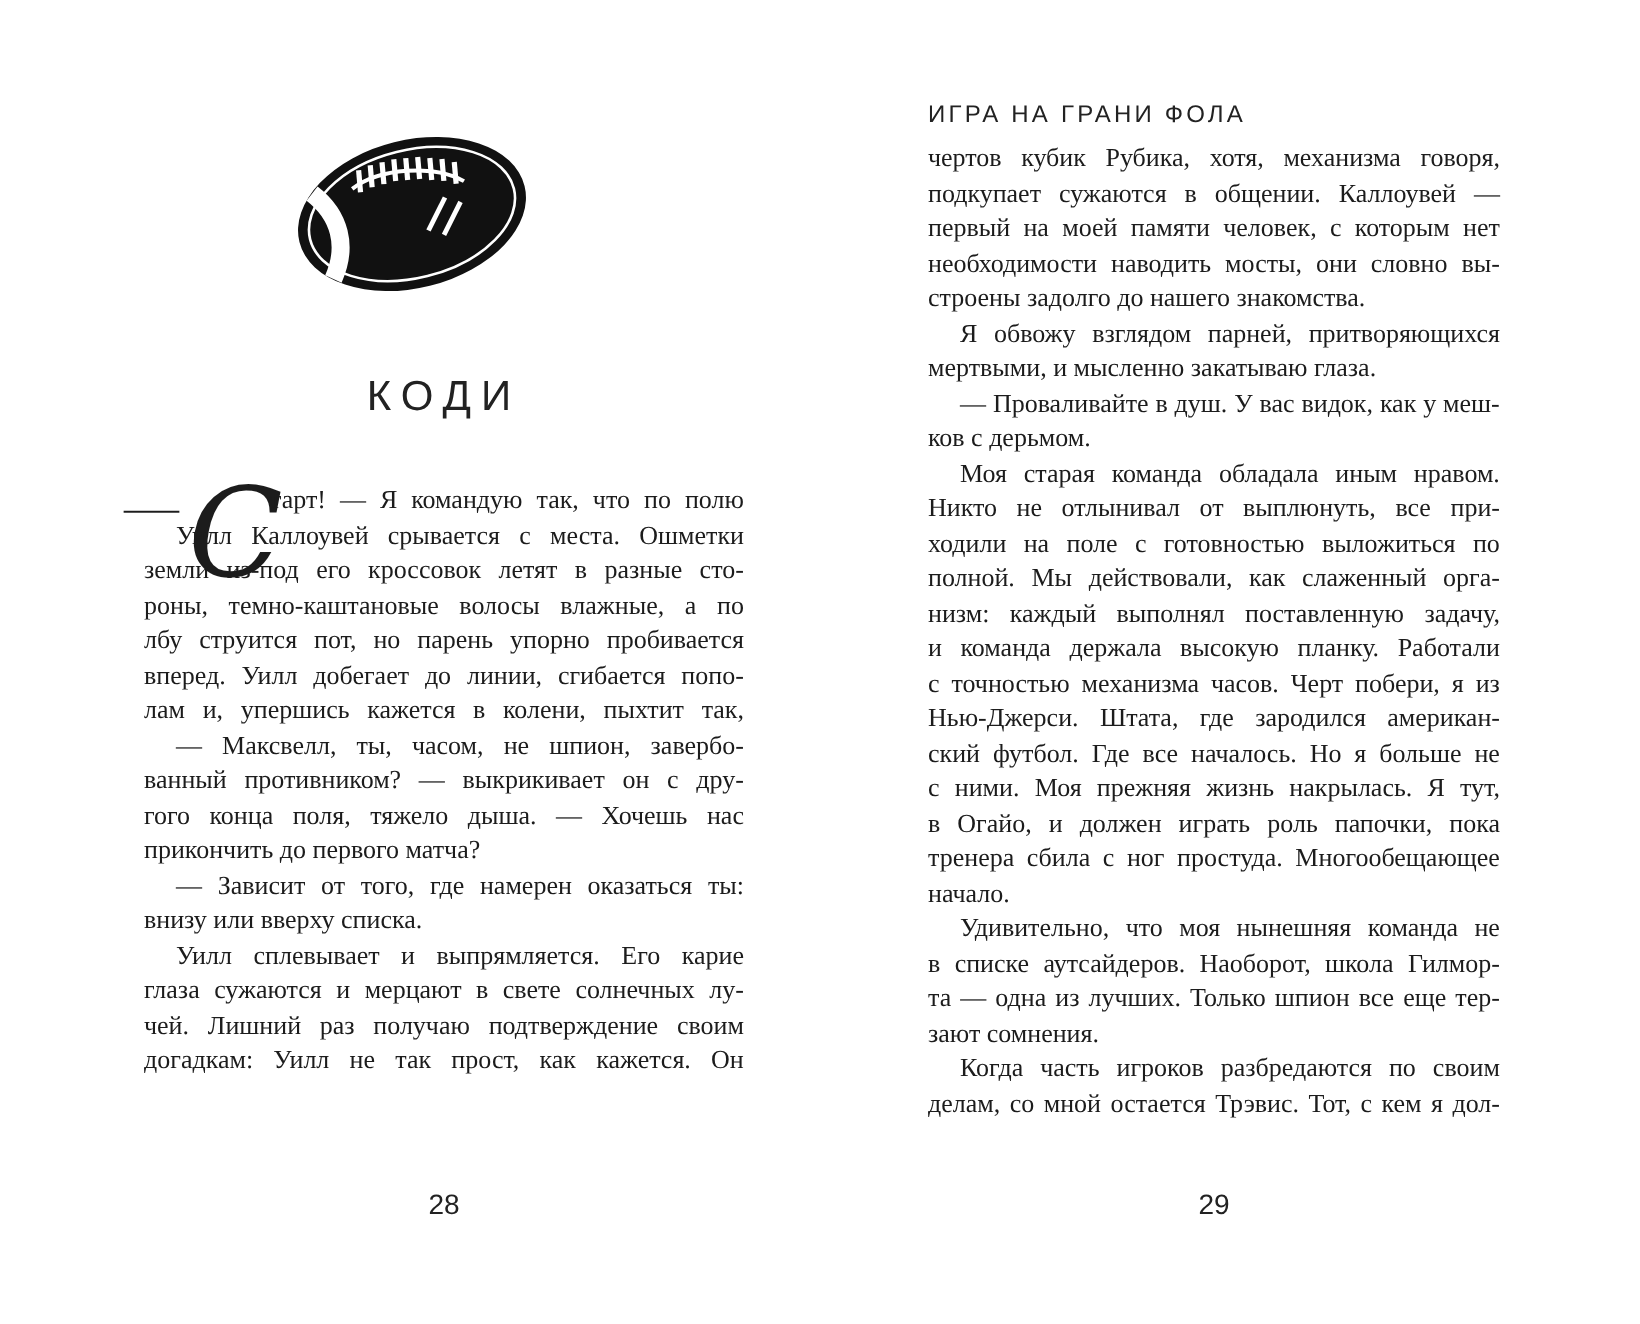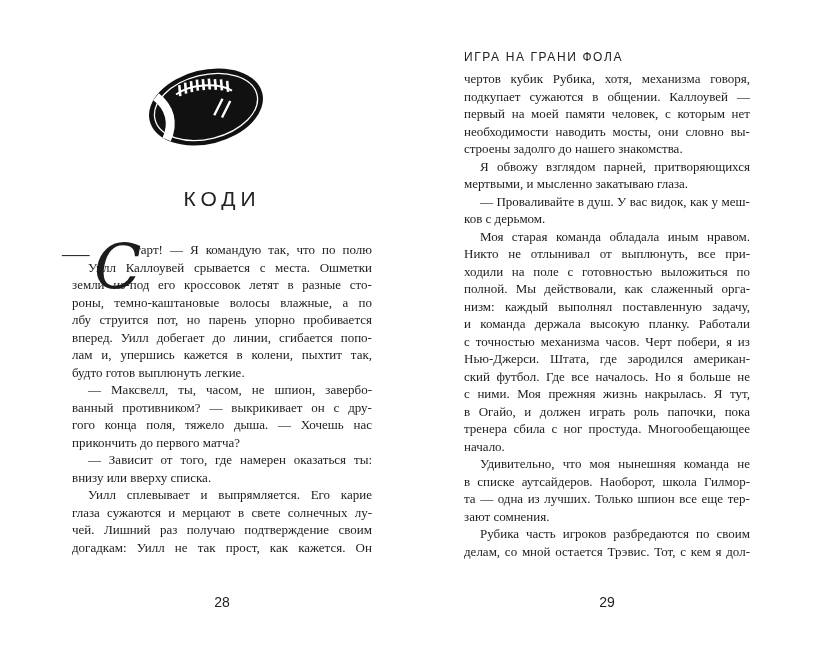--- a/index.html
+++ b/index.html
@@ -152,21 +152,20 @@
       <div class="line">
         <span>лам</span>
         <span>и,</span>
         <span>упершись</span>
         <span>кажется</span>
         <span>в</span>
         <span>колени,</span>
         <span>пыхтит</span>
         <span>так,</span>
       </div>
-      <div class="line last">будто готов выплюнуть легкие.</div>
       <div class="line ind">
         <span>—</span>
         <span>Максвелл,</span>
         <span>ты,</span>
         <span>часом,</span>
         <span>не</span>
         <span>шпион,</span>
         <span>завербо-</span>
       </div>
       <div class="line">
@@ -431,21 +430,21 @@
         <span>из</span>
         <span>лучших.</span>
         <span>Только</span>
         <span>шпион</span>
         <span>все</span>
         <span>еще</span>
         <span>тер-</span>
       </div>
       <div class="line last">зают сомнения.</div>
       <div class="line ind">
-        <span>Рубика</span>
+        <span>Когда</span>
         <span>часть</span>
         <span>игроков</span>
         <span>разбредаются</span>
         <span>по</span>
         <span>своим</span>
       </div>
       <div class="line">
         <span>делам,</span>
         <span>со</span>
         <span>мной</span>

